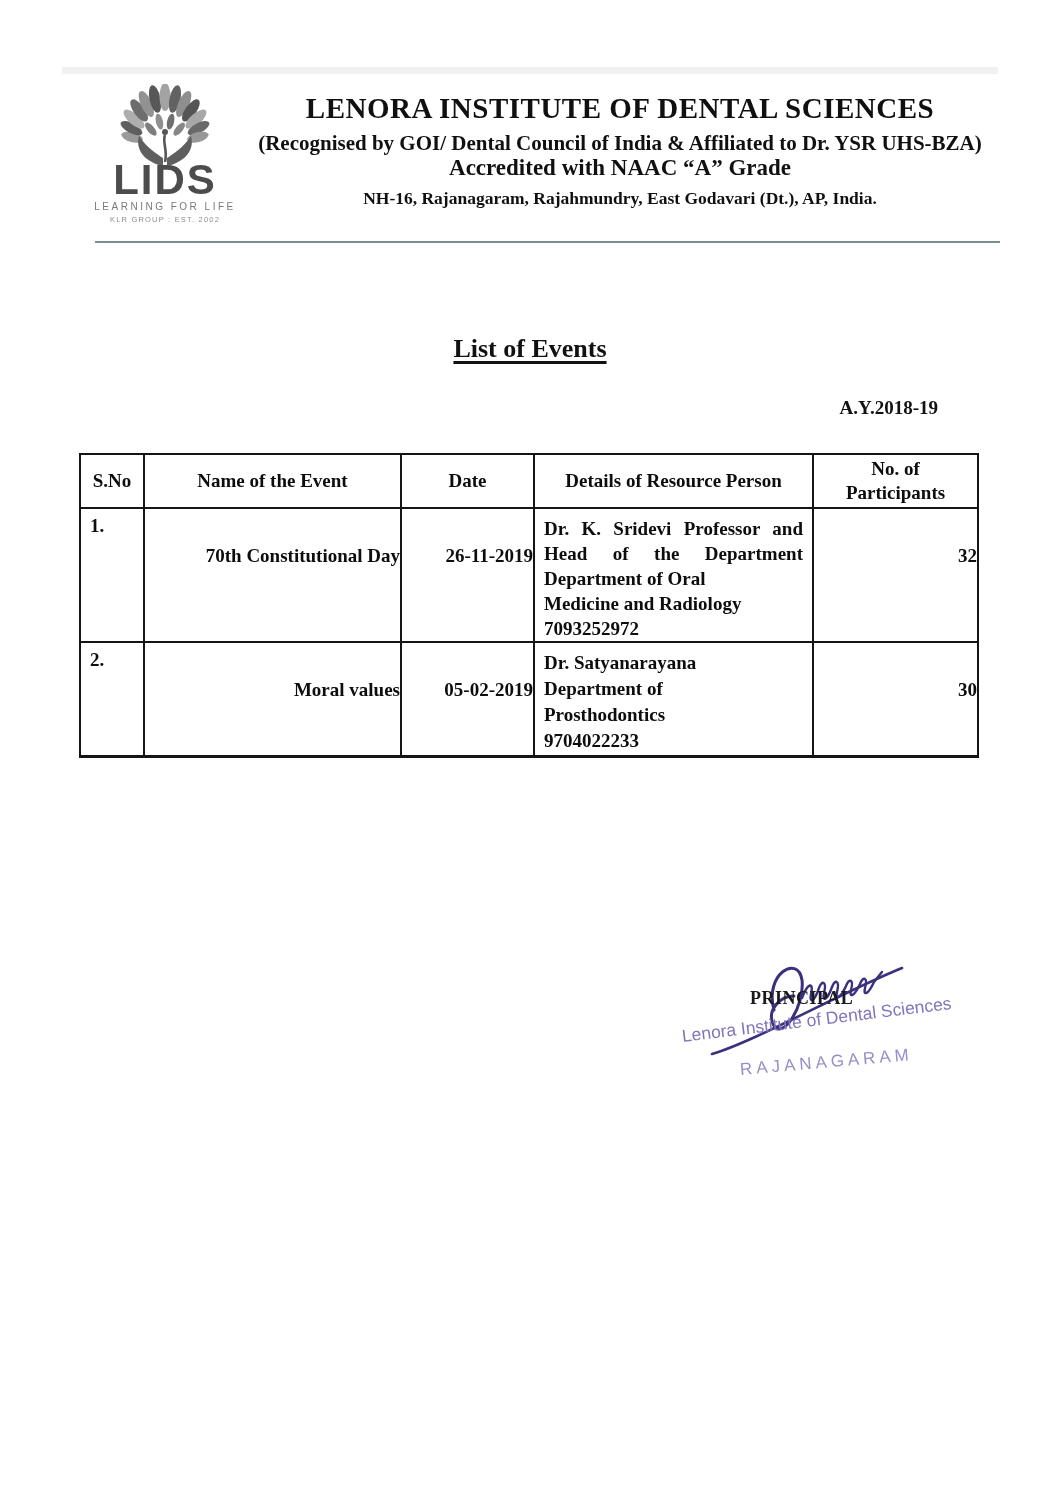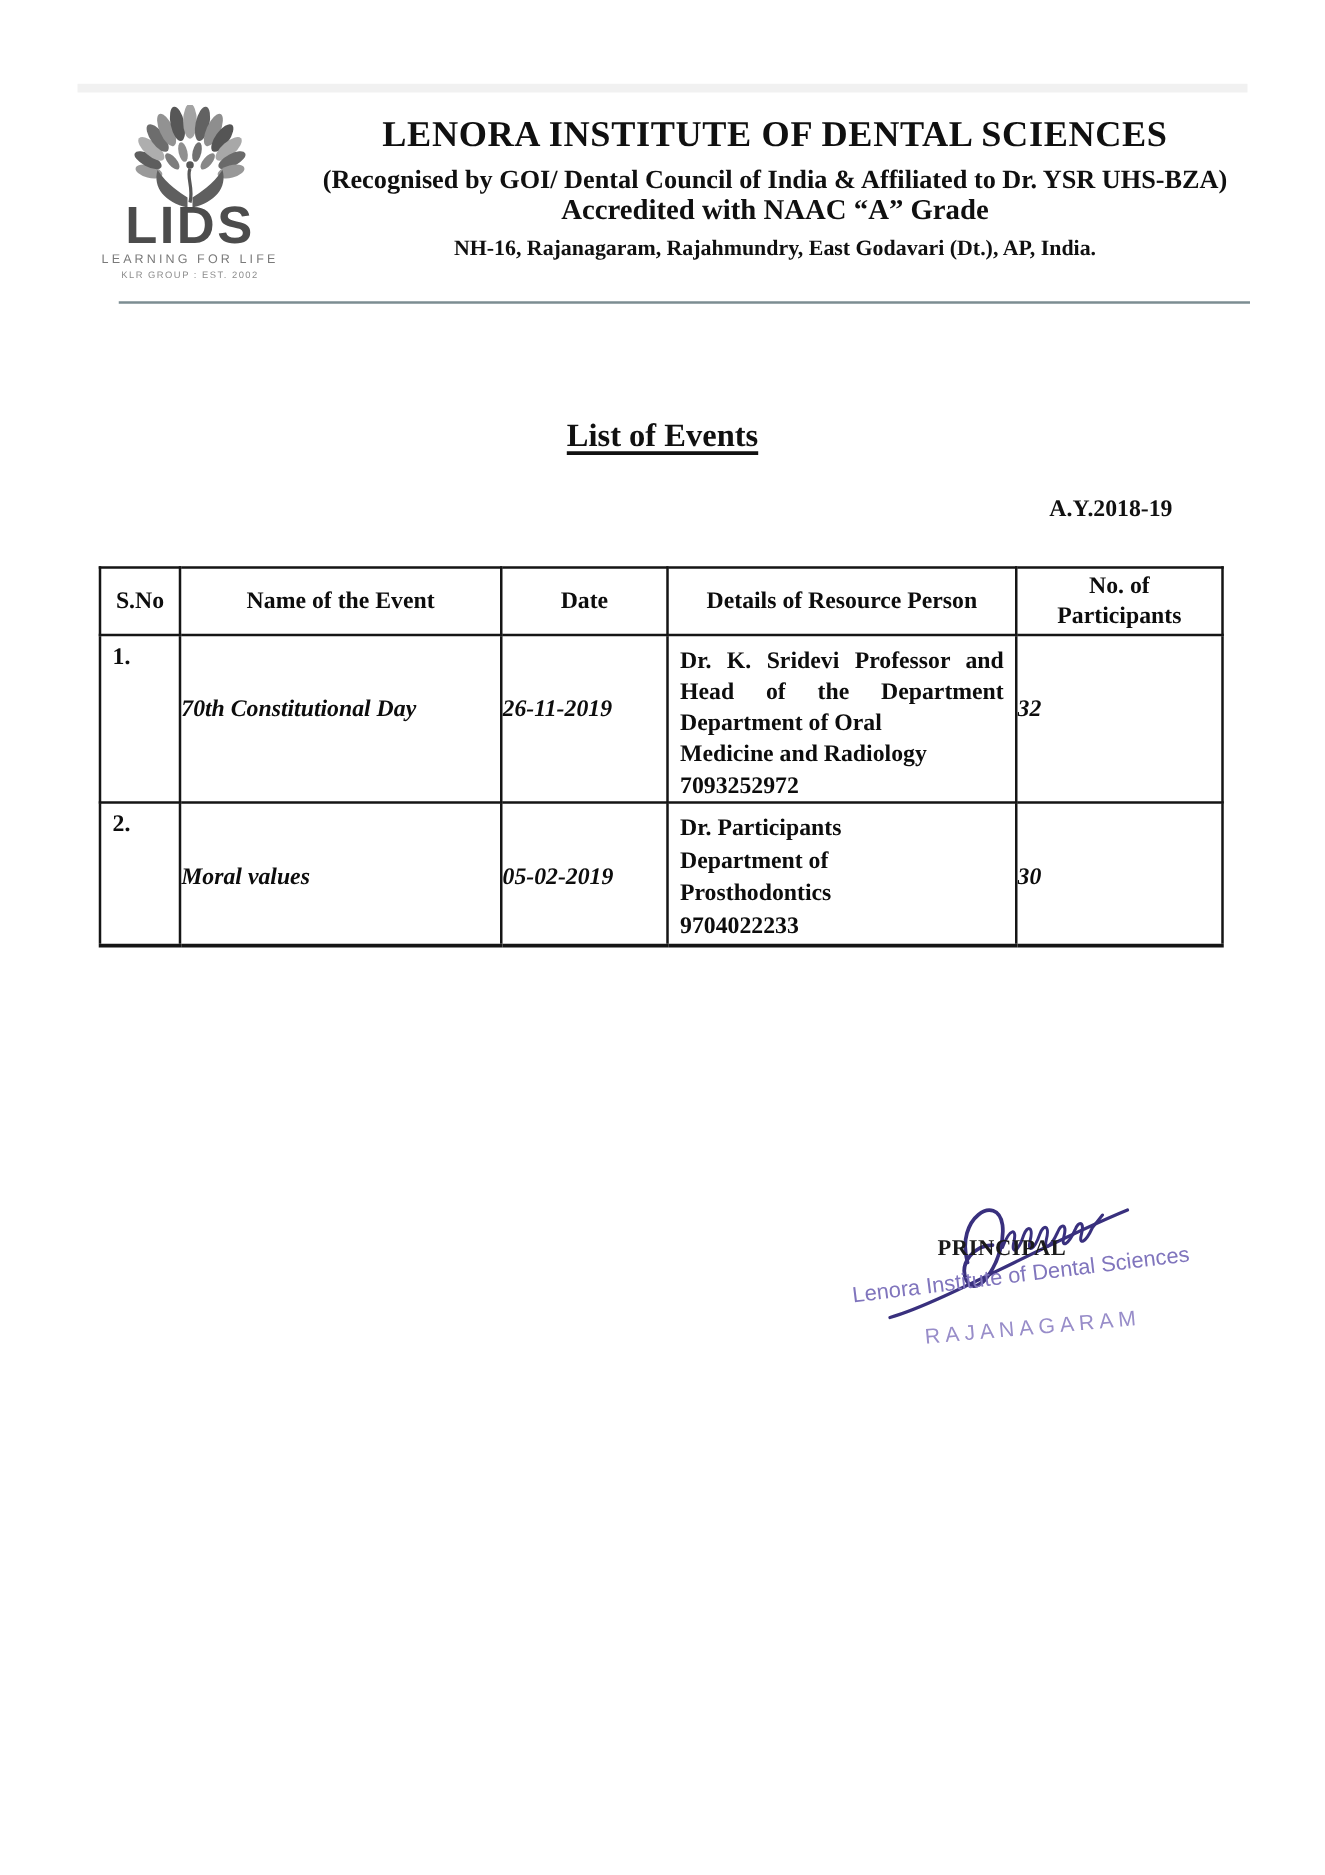--- a/index.html
+++ b/index.html
@@ -14,21 +14,21 @@
   }
   .page { position:relative; width:1060px; height:1500px; background:#ffffff; }
 
   
   .scan-edge {
     position:absolute; left:62px; top:67px; width:936px; height:7px;
     background:#f1f1f1;
   }
 
   
-  .logo-wrap { position:absolute; left:70px; top:84px; width:164px; height:144px; }
+  .logo-wrap { position:absolute; left:83px; top:84px; width:164px; height:144px; }
 
   .hline { position:absolute; left:228px; width:784px; text-align:center; font-weight:bold; color:#101010; }
   .inst-name  { top:92px;  font-size:29px; letter-spacing:.5px; }
   .inst-recog { top:131px; font-size:21px; }
   .inst-accr  { top:155px; font-size:23px; }
   .inst-addr  { top:188px; font-size:17.5px; }
   .inst-web   { top:211px; font-size:15.5px; }
   .ulink { text-decoration:underline; }
 
   .head-rule {
@@ -59,21 +59,21 @@
     vertical-align:top;
     overflow:hidden;
   }
   table.events { border:2px solid #151515; }
   tr.hdr { height:52px; }
   tr.hdr th { vertical-align:middle; text-align:center; font-size:19px; line-height:1.25; padding:2px 6px; }
   tr.r1 { height:130px; }
   tr.r2 { height:115px; }
   tr.r2 td { border-bottom-width:3px; }
   .cell-sno { padding:6px 0 0 9px; text-align:left; font-size:19px; }
-  .cell-mid { padding-top:48px; text-align:left;font-style:italic; }
+  .cell-mid { padding-top:36px; text-align:right; }
   .cell-details { padding:7px 9px 0 9px; }
   .dline { display:block; line-height:25px; }
   tr.r2 .dline { line-height:26px; }
   .dline.line-j { text-align:justify; text-align-last:justify; }
 
   
   .stamp-wrap { position:absolute; left:678px; top:946px; width:300px; height:160px; }
   .sig-svg { position:absolute; left:28px; top:4px; }
   .principal-label {
     position:absolute; left:72px; top:42px;
@@ -176,21 +176,21 @@
           <span class="dline">Medicine and Radiology</span>
           <span class="dline">7093252972</span>
         </td>
         <td class="cell-mid">32</td>
       </tr>
       <tr class="r2">
         <td class="cell-sno">2.</td>
         <td class="cell-mid">Moral values</td>
         <td class="cell-mid">05-02-2019</td>
         <td class="cell-details">
-          <span class="dline">Dr. Participants</span>
+          <span class="dline">Dr. Satyanarayana</span>
           <span class="dline">Department of</span>
           <span class="dline">Prosthodontics</span>
           <span class="dline">9704022233</span>
         </td>
         <td class="cell-mid">30</td>
       </tr>
     </tbody>
   </table>
 
   <div class="stamp-wrap">

